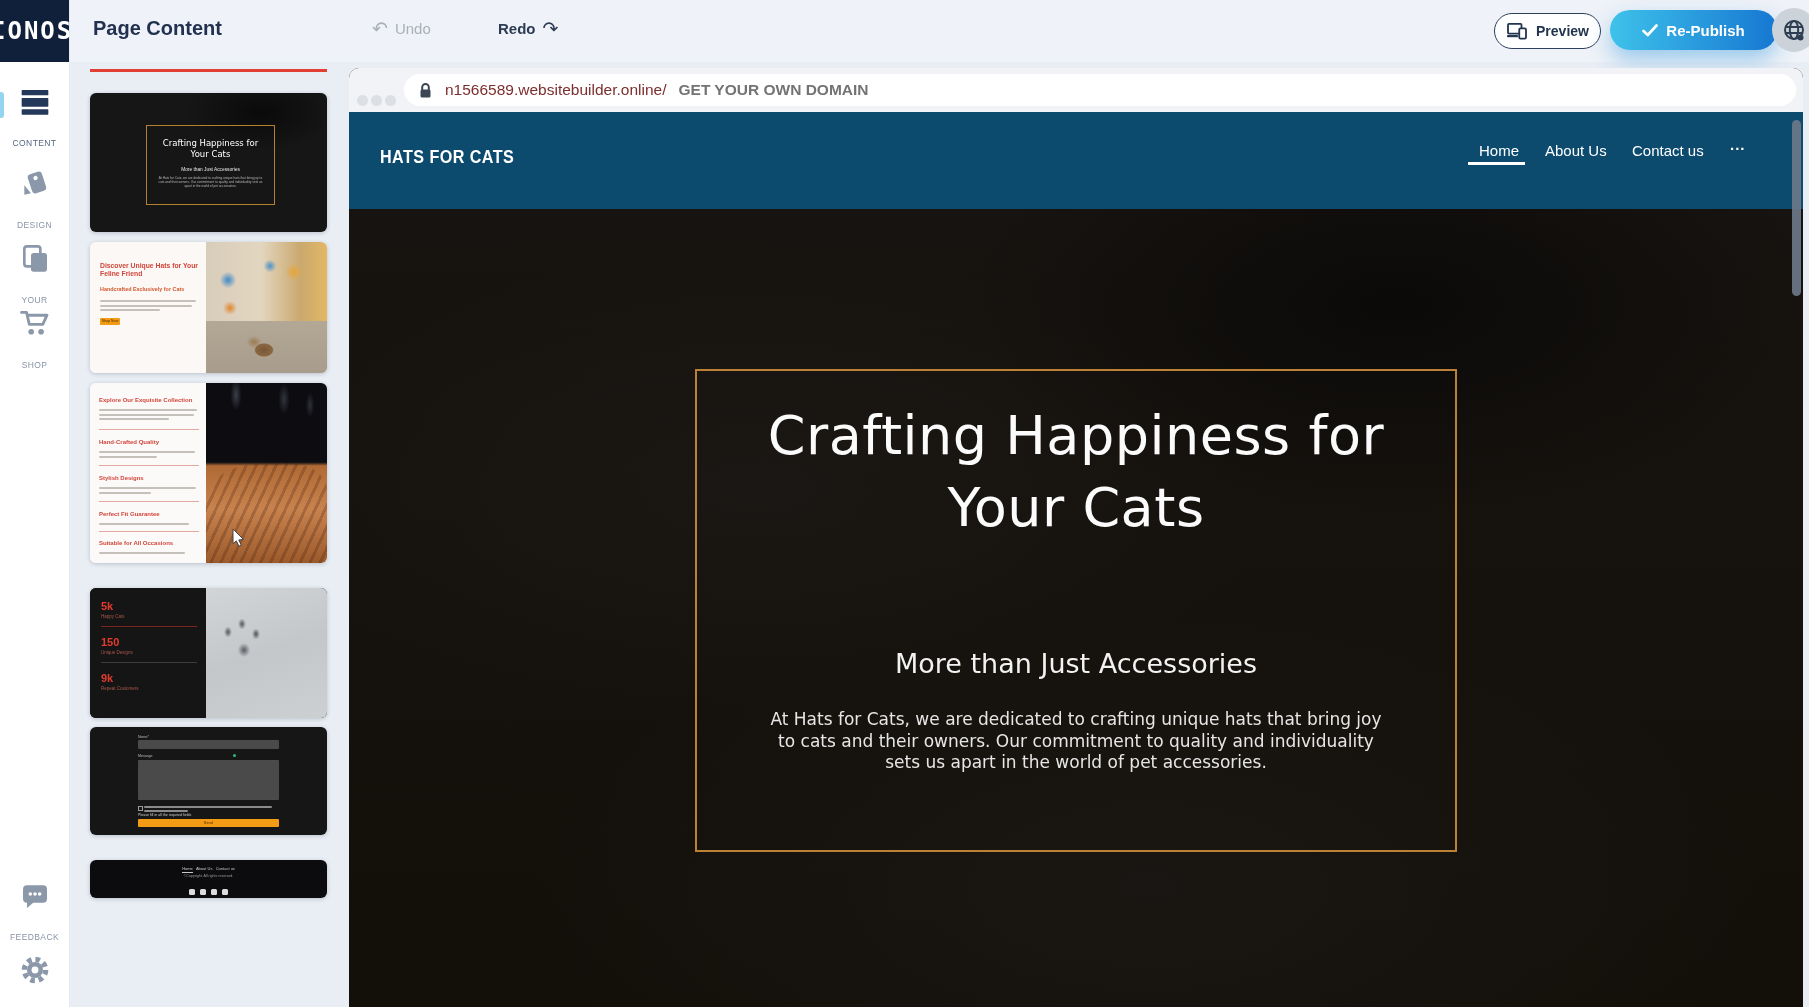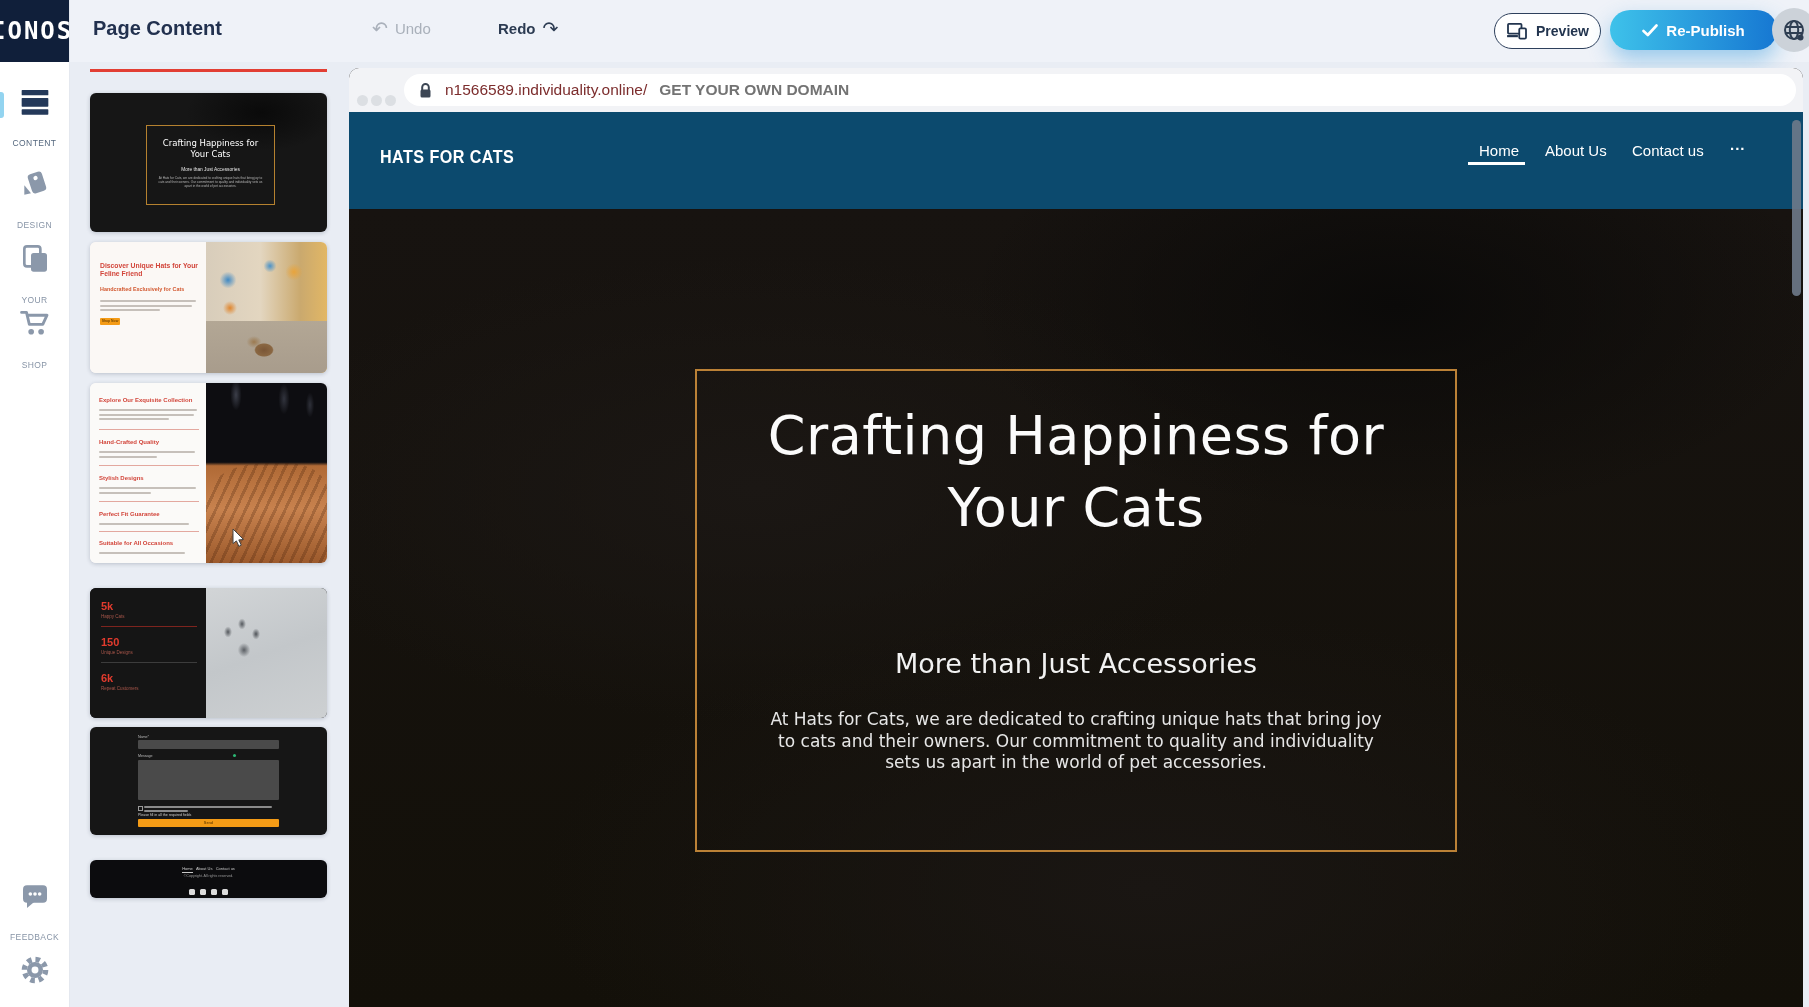--- a/index.html
+++ b/index.html
@@ -202,21 +202,21 @@
   </svg>
 
   <div class="thumb" style="top:588px;height:130px;background:#151515;">
     <div class="abs" style="left:0;top:0;width:116px;height:130px;background:#151515;">
       <div style="position:absolute;left:11px;top:12px;font-size:11px;font-weight:700;color:#e23b2e;">5k</div>
       <div style="position:absolute;left:11px;top:26px;font-size:4.5px;color:#a8564a;">Happy Cats</div>
       <div class="abs" style="left:11px;top:38px;width:96px;height:1px;background:#7e241e;"></div>
       <div style="position:absolute;left:11px;top:48px;font-size:11px;font-weight:700;color:#e23b2e;">150</div>
       <div style="position:absolute;left:11px;top:62px;font-size:4.5px;color:#a8564a;">Unique Designs</div>
       <div class="abs" style="left:11px;top:74px;width:96px;height:1px;background:#3c3c3c;"></div>
-      <div style="position:absolute;left:11px;top:84px;font-size:11px;font-weight:700;color:#e23b2e;">6k</div>
+      <div style="position:absolute;left:11px;top:84px;font-size:11px;font-weight:700;color:#e23b2e;">9k</div>
       <div style="position:absolute;left:11px;top:98px;font-size:4.5px;color:#a8564a;">Repeat Customers</div>
     </div>
     <div class="abs" style="left:116px;top:0;width:121px;height:130px;background:
       radial-gradient(5px 7px at 22px 44px,#53575c 0%,rgba(0,0,0,0) 80%),
       radial-gradient(5px 7px at 36px 36px,#53575c 0%,rgba(0,0,0,0) 80%),
       radial-gradient(5px 7px at 50px 46px,#4e5257 0%,rgba(0,0,0,0) 80%),
       radial-gradient(8px 9px at 38px 62px,#5a5e63 0%,rgba(0,0,0,0) 78%),
       linear-gradient(160deg,#d2d5d7 0%,#c3c7ca 50%,#cdd0d2 100%);"></div>
   </div>
 
@@ -286,21 +286,21 @@
 
     <div class="abs chrome">
       <span class="chrome-dot" style="left:8px;"></span>
       <span class="chrome-dot" style="left:22px;"></span>
       <span class="chrome-dot" style="left:36px;"></span>
       <div class="abs url-pill">
         <svg style="margin-left:14px;" width="15" height="17" viewBox="0 0 15 17">
           <path d="M4.2 8 V5.2 a3.3 3.3 0 0 1 6.6 0 V8" fill="none" stroke="#3c4654" stroke-width="2"></path>
           <rect x="2.5" y="7.5" width="10" height="8" rx="1.5" fill="#3c4654"></rect>
         </svg>
-        <span style="margin-left:12px;font-size:15.5px;color:#7c2d2d;">n1566589.individuality.online/</span>
+        <span style="margin-left:12px;font-size:15.5px;color:#7c2d2d;">n1566589.websitebuilder.online/</span>
         <span style="margin-left:12px;font-size:15.5px;font-weight:700;color:#737373;cursor:pointer;">GET YOUR OWN DOMAIN</span>
       </div>
     </div>
 
     <div class="abs site-header">
       <div style="position:absolute;left:31px;top:34px;color:#ffffff;font-weight:700;font-size:19px;letter-spacing:.5px;transform:scaleX(.85);transform-origin:left;">HATS FOR CATS</div>
       <div class="site-nav">
         <span class="abs" style="left:1130px;top:30px;font-size:15px;color:#fff;cursor:pointer;">Home</span>
         <div class="abs" style="left:1119px;top:50px;width:57px;height:2.5px;background:#ffffff;"></div>
         <span class="abs" style="left:1196px;top:30px;font-size:15px;color:#fff;cursor:pointer;">About Us</span>

